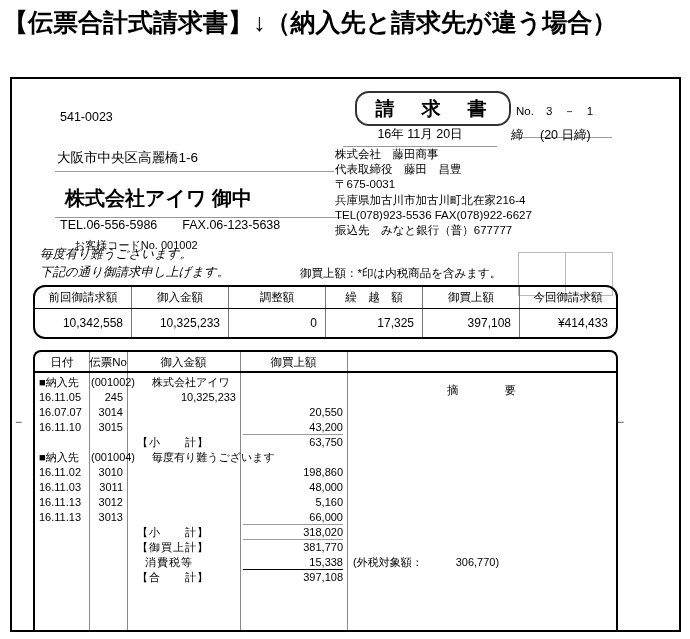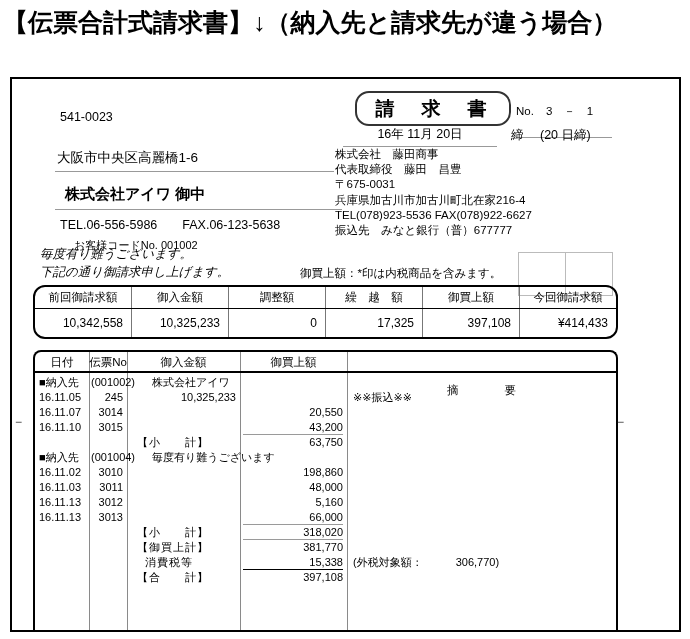--- a/index.html
+++ b/index.html
@@ -7,21 +7,21 @@
         font-family:"Liberation Sans","DejaVu Sans",sans-serif;color:#000;}
   .abs{position:absolute;}
 
   .page-title{left:3px;top:6px;font-size:25px;font-weight:700;letter-spacing:0px;white-space:nowrap;}
 
   .frame{left:10px;top:77px;width:667px;height:551px;border:2px solid #000;}
 
   
   .postal{left:60px;top:110px;font-size:12.5px;}
   .cust-address{left:55px;top:149px;width:277px;font-size:13.5px;padding:0 0 4px 2px;border-bottom:1px solid #999;}
-  .cust-name{left:55px;top:185px;width:277px;font-size:15px;font-weight:600;padding:0 0 5px 10px;border-bottom:1px solid #999;}
+  .cust-name{left:55px;top:185px;width:277px;font-size:20px;font-weight:600;padding:0 0 5px 10px;border-bottom:1px solid #999;}
   .cust-tel{left:60px;top:217px;font-size:12.5px;}
   .cust-code{left:74px;top:238px;font-size:11px;}
 
   
   .title-box{left:355px;top:91px;width:152px;height:31px;border:2px solid #333;border-radius:14px;
              display:flex;align-items:center;justify-content:center;font-size:19px;font-weight:700;letter-spacing:4px;}
   .no-line{left:516px;top:104px;width:96px;font-size:11.5px;border-bottom:1px solid #999;padding-bottom:18px;}
   .no-line .no-val{margin-left:12px;}
   .date-line{left:343px;top:126px;width:154px;text-align:center;font-size:12.5px;border-bottom:1px solid #999;padding-bottom:3px;}
   .closing-mark{left:511px;top:127px;font-size:12.5px;}
@@ -175,25 +175,24 @@
 
         <div class="det-row t-data">
           <span class="cell-date">16.11.05</span>
           <span class="cell-date"></span>
           <span class="cell-slip">245</span>
           <span class="cell-code"></span>
           <span class="cell-name"></span>
           <span class="cell-label"></span>
           <span class="cell-deposit">10,325,233</span>
           <span class="cell-purchase"></span>
-          <span class="cell-remarks">※※振込※※</span>
-        </div>
-
-        <div class="det-row t-data">
-          <span class="cell-date">16.11.07</span>
+        </div>
+
+        <div class="det-row t-data">
+          <span class="cell-date">16.07.07</span>
           <span class="cell-date"></span>
           <span class="cell-slip">3014</span>
           <span class="cell-code"></span>
           <span class="cell-name"></span>
           <span class="cell-label"></span>
           <span class="cell-deposit"></span>
           <span class="cell-purchase">20,550</span>
           <span class="cell-remarks"></span>
         </div>
 

